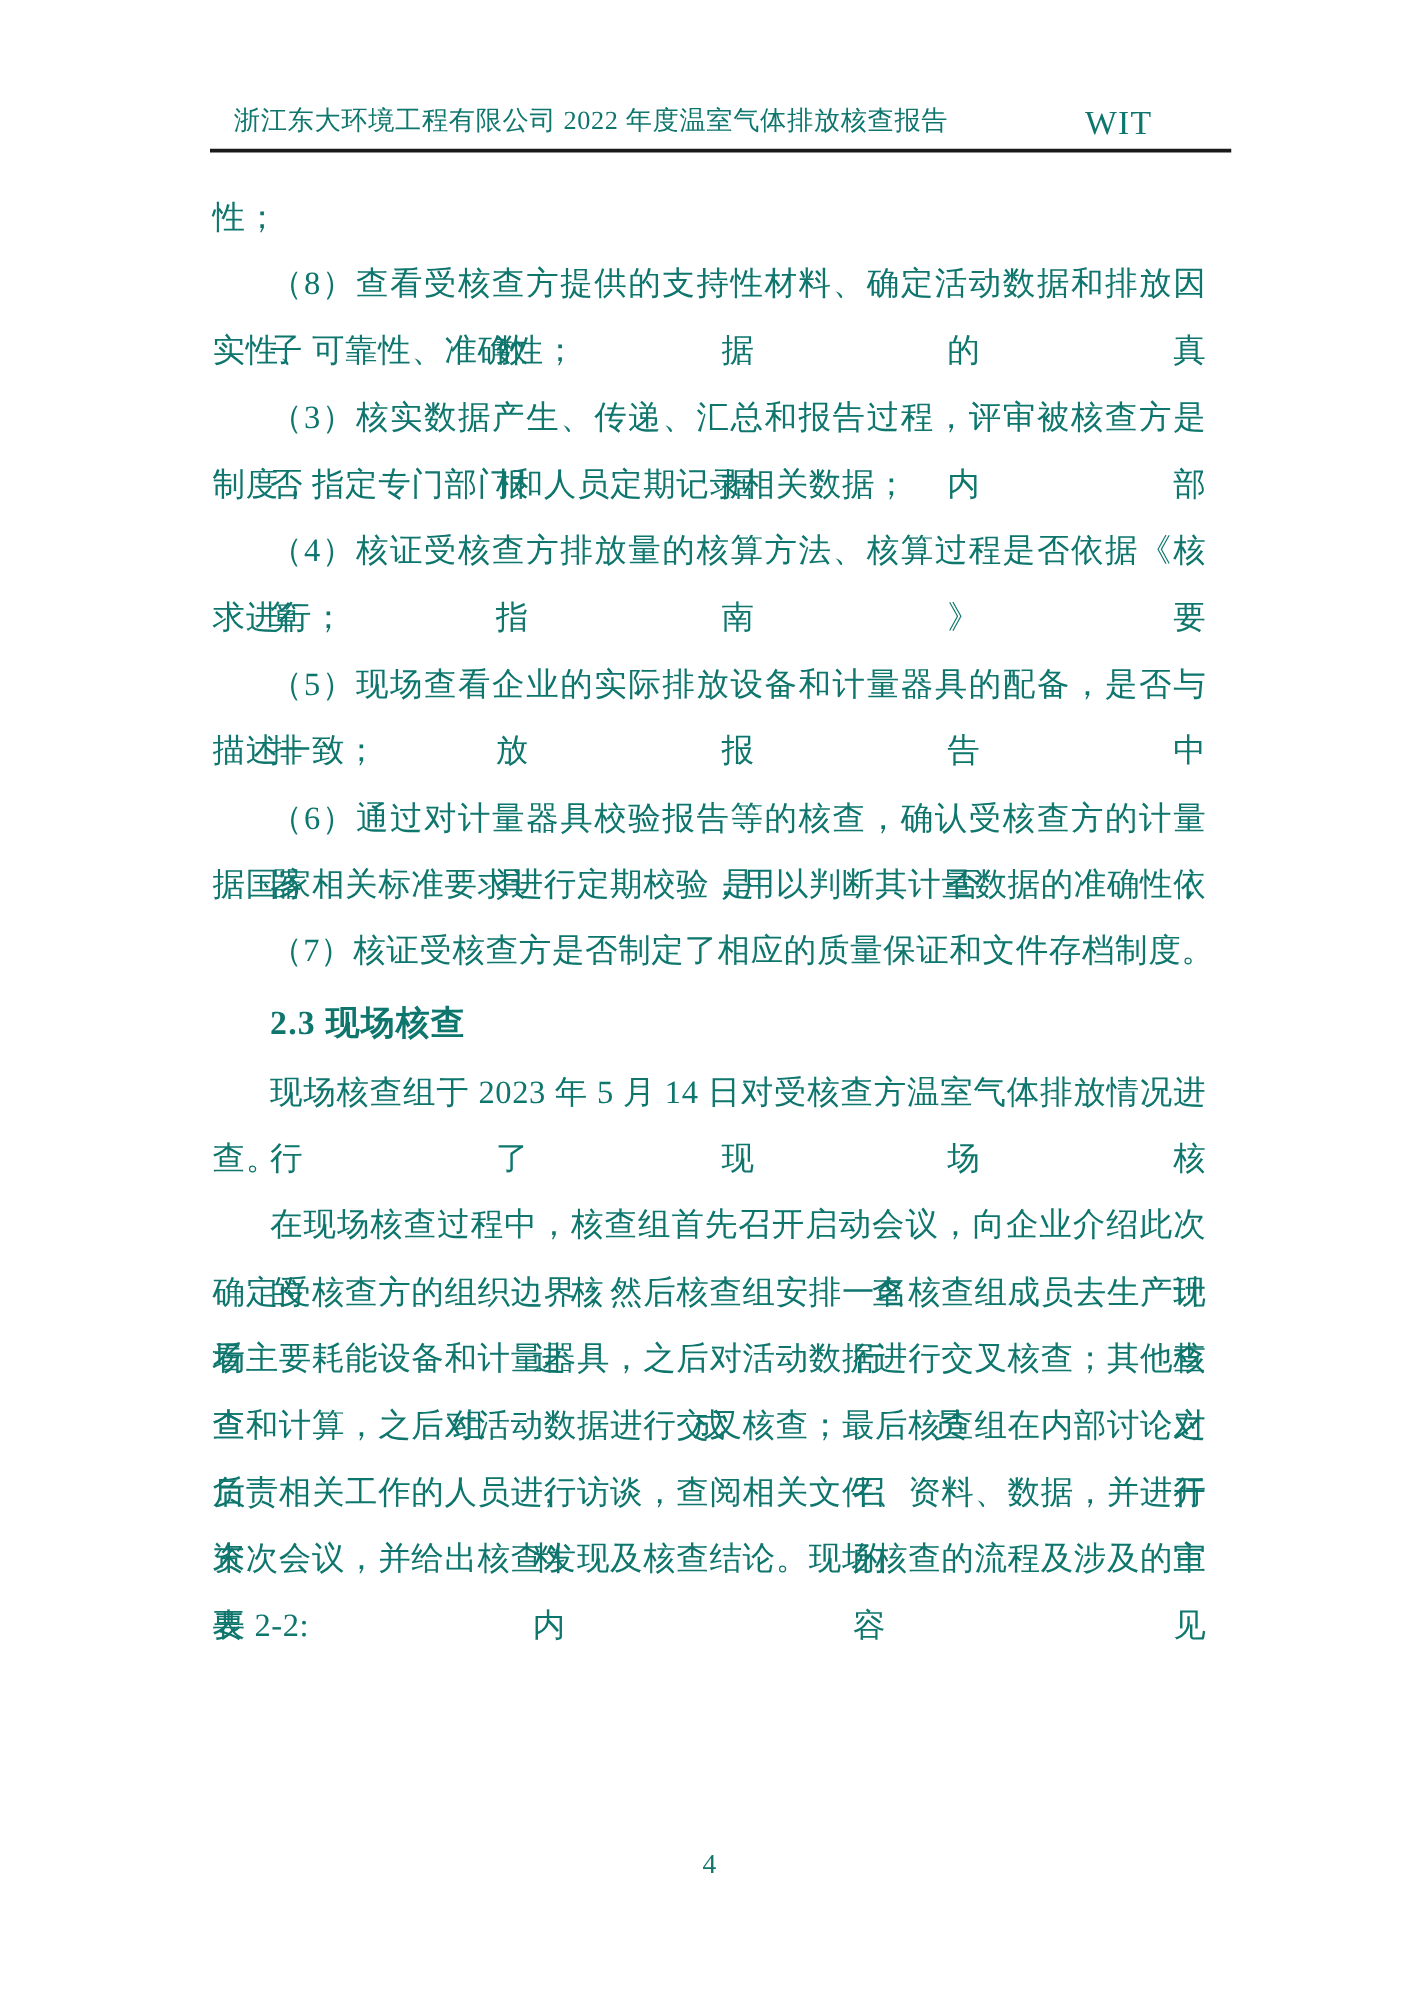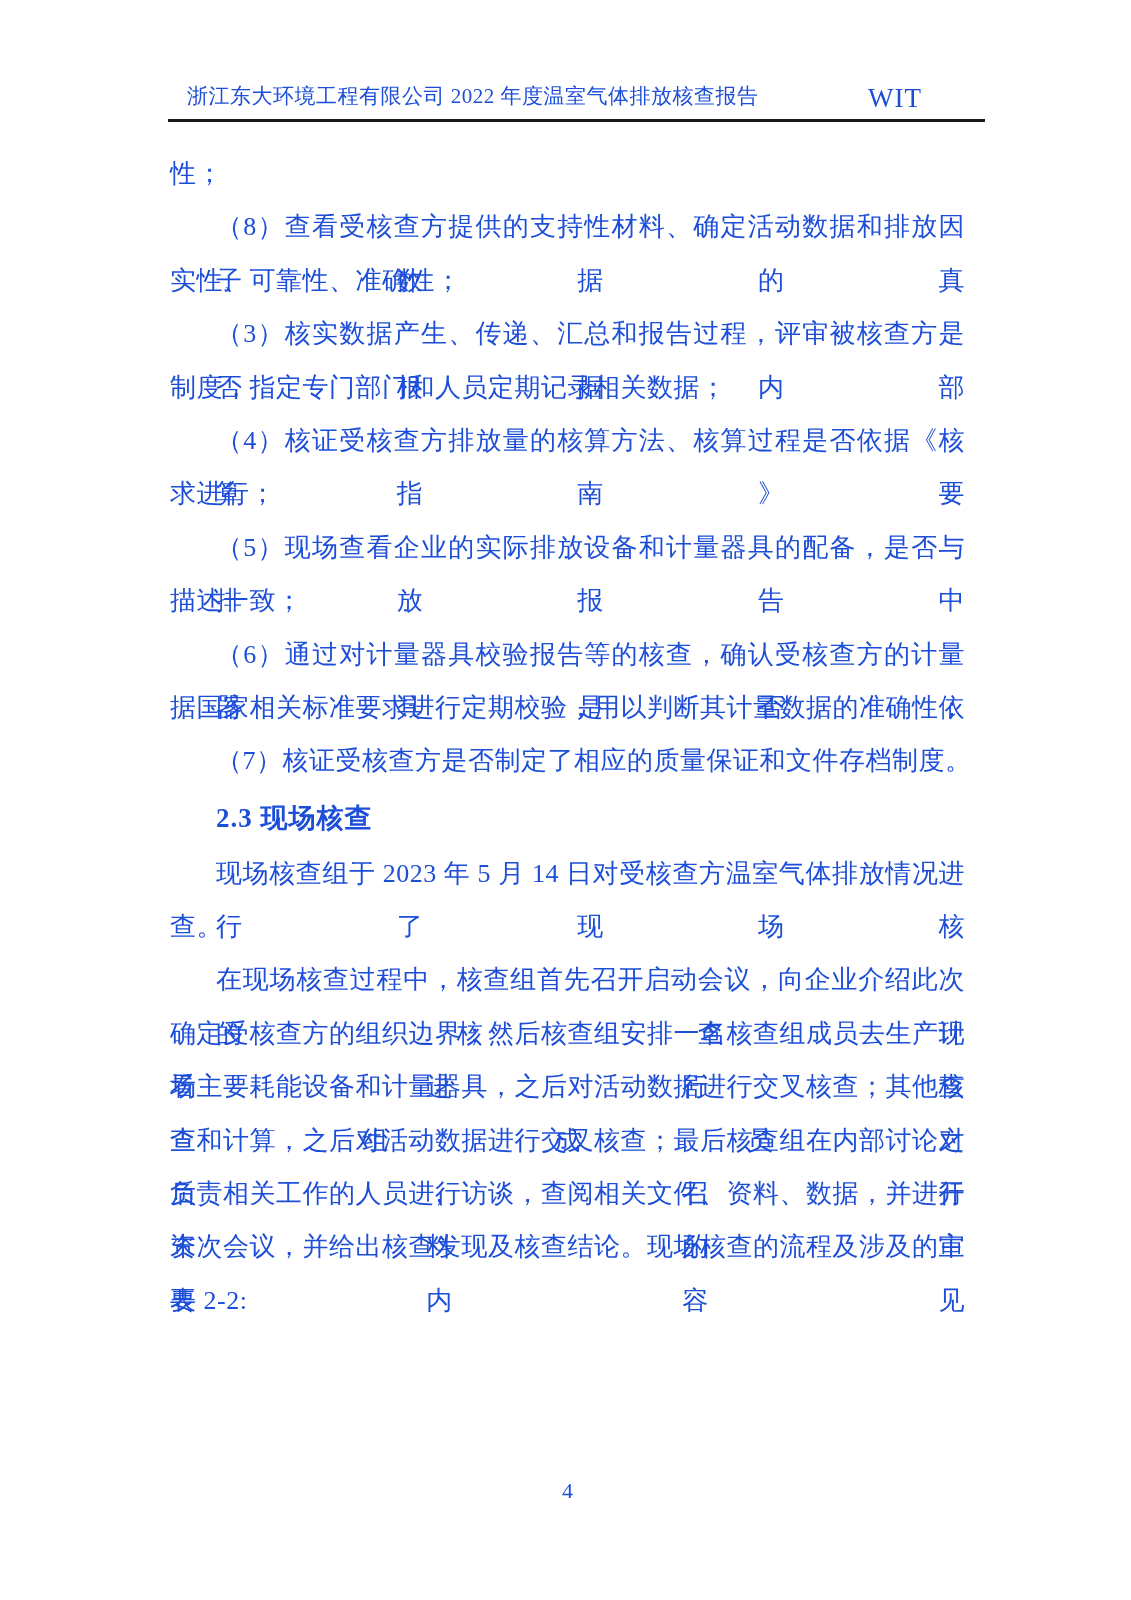--- a/index.html
+++ b/index.html
@@ -6,21 +6,21 @@
     margin: 0;
     padding: 0;
     background: #ffffff;
   }
   .page {
     position: relative;
     width: 1131px;
     height: 1600px;
     background: #ffffff;
     font-family: "Liberation Serif", "DejaVu Serif", serif;
-    color: #1d4ed8;
+    color: #0f766e;
     overflow: hidden;
   }
   
   .header-title {
     position: absolute;
     left: 187px;
     top: 83px;
     font-size: 21px;
     line-height: 26px;
     letter-spacing: 0.5px;

